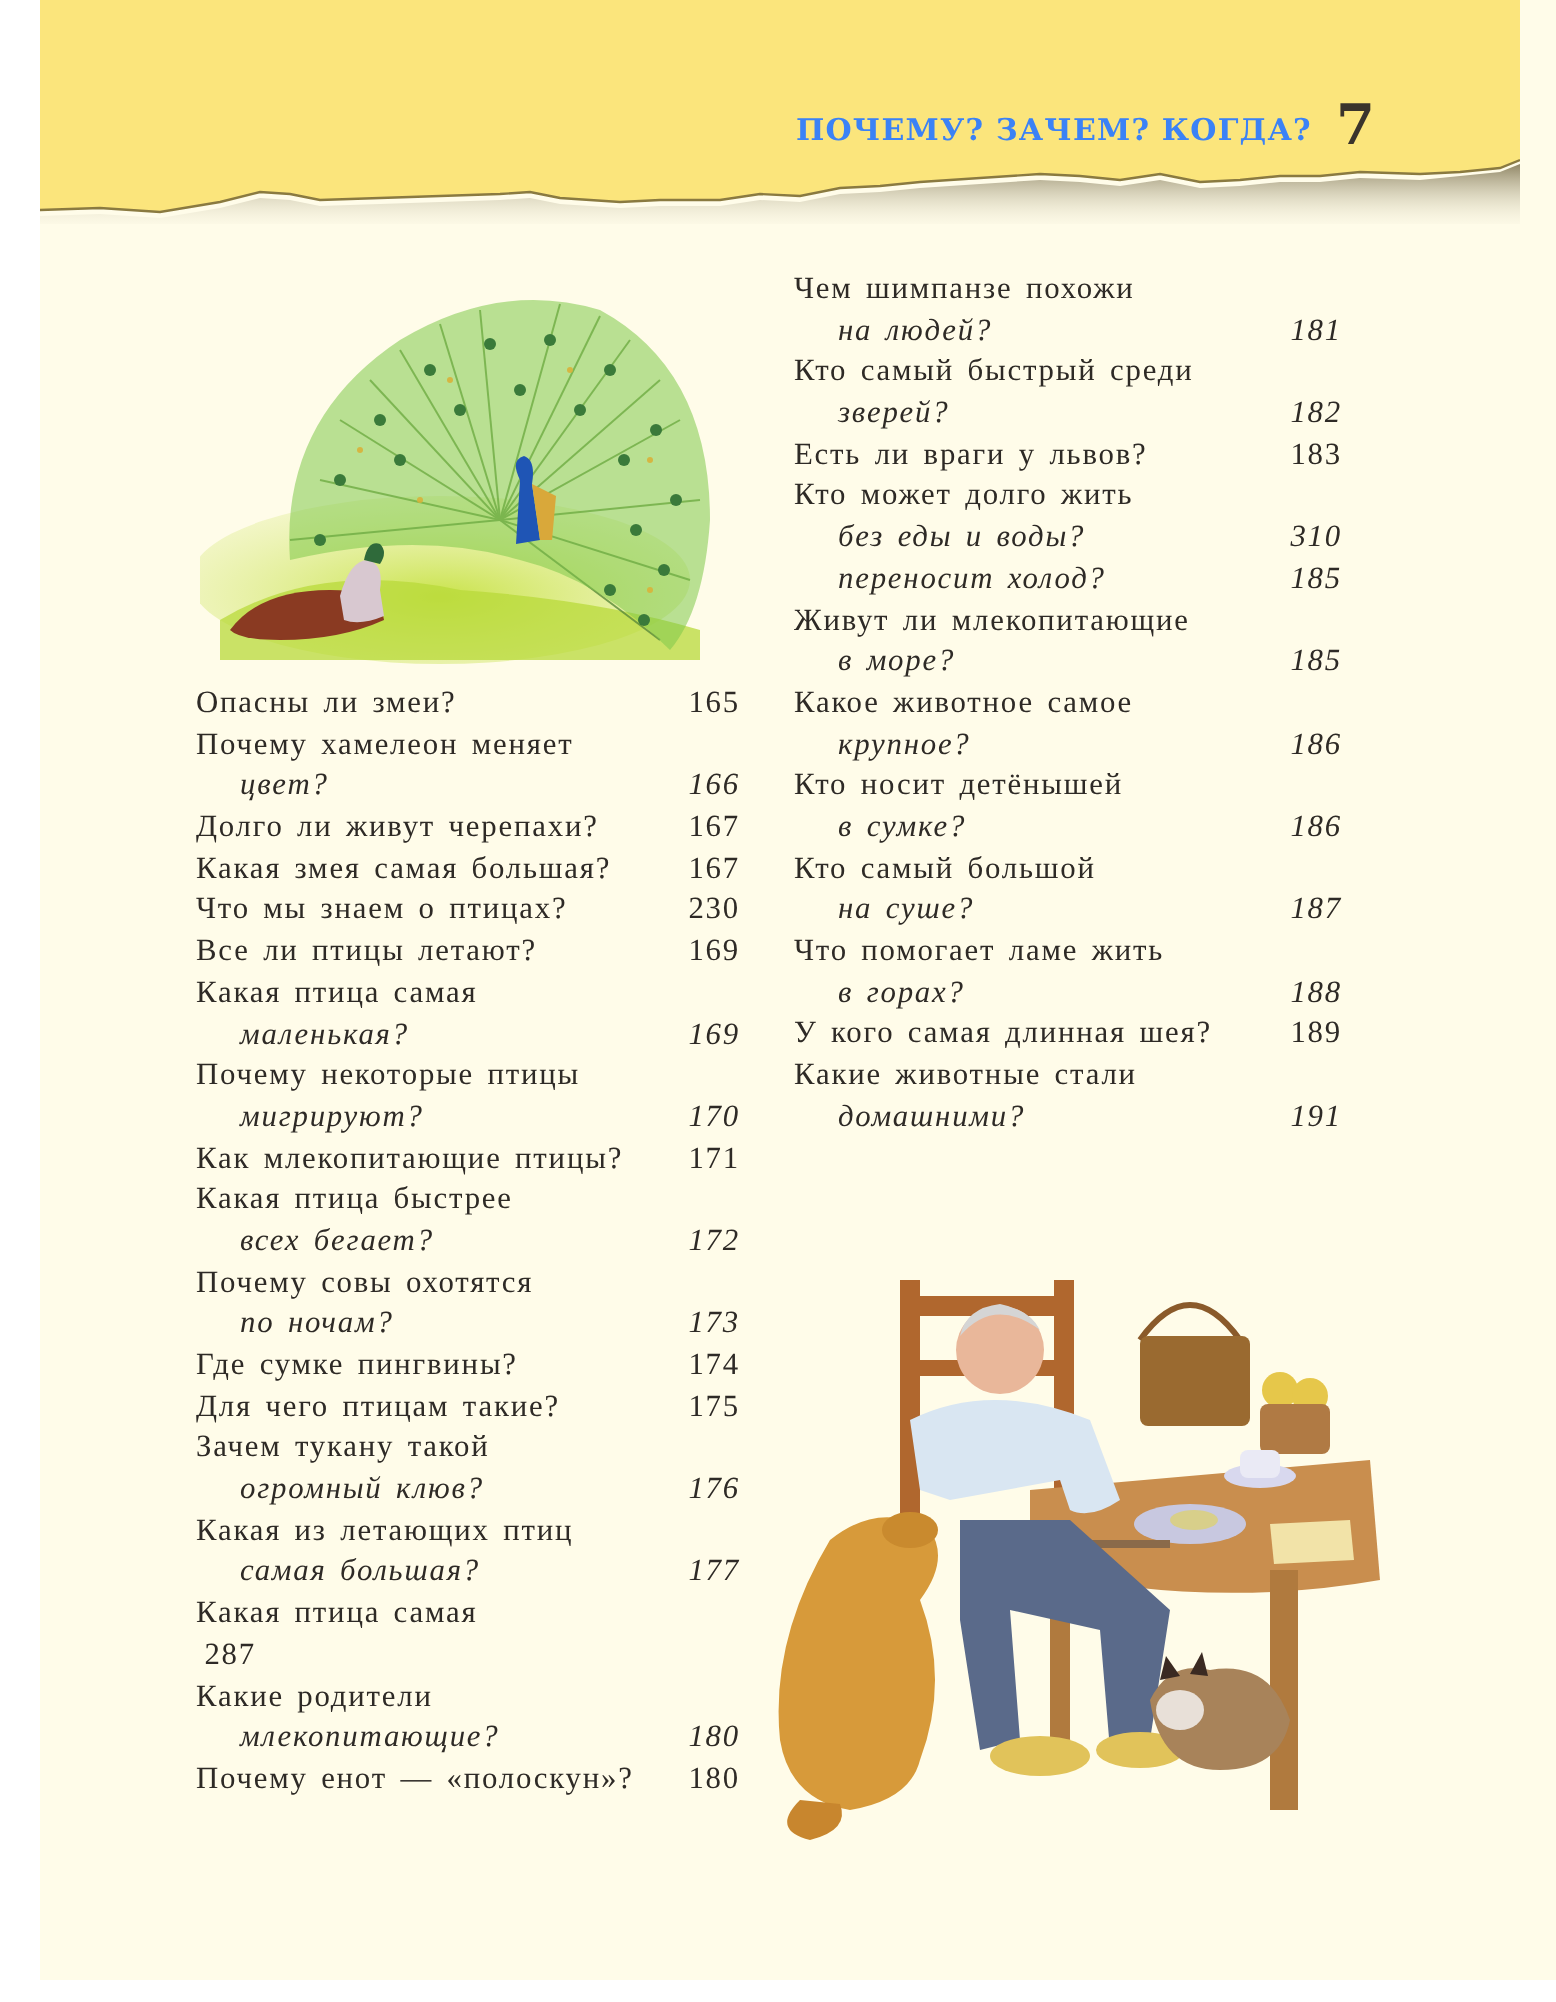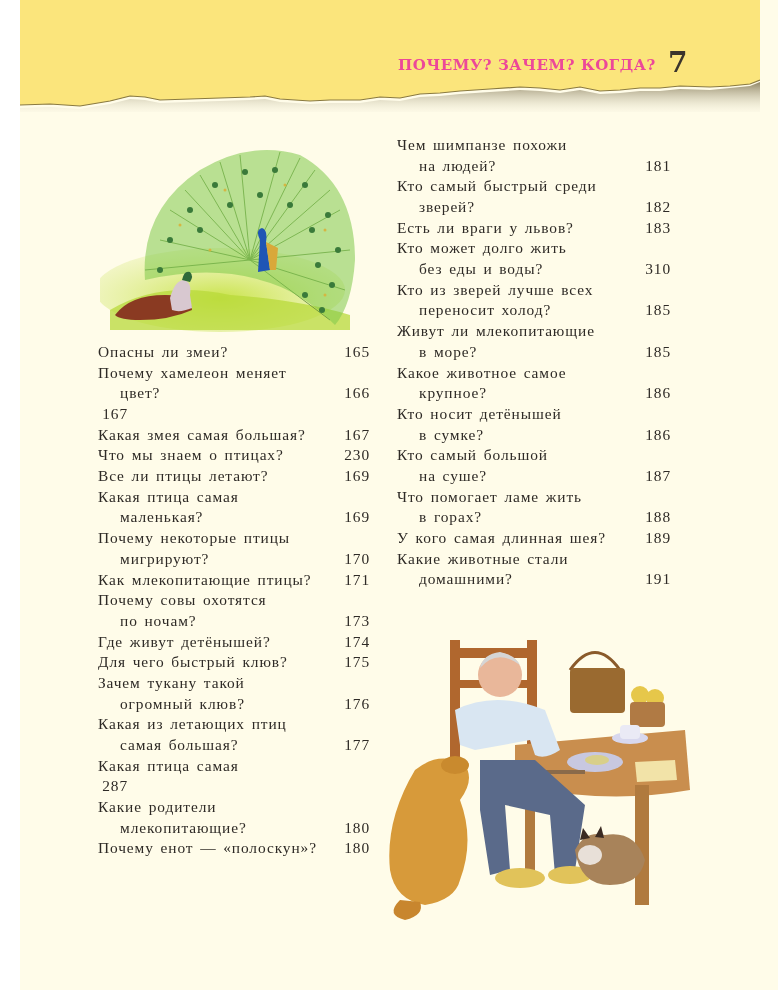--- a/index.html
+++ b/index.html
@@ -12,37 +12,37 @@
       position: absolute; left: 20px; top: 0; width: 758px; height: 990px;
       background: #fffce9;
     }
     .header-band {
       position: absolute; left: 20px; top: 0; width: 740px; height: 112px;
     }
     .header-band svg { position: absolute; left: 0; top: 0; }
     .running-head {
       position: absolute; left: 398px; top: 56px;
       font-family: "DejaVu Serif", serif; font-weight: bold;
-      font-size: 15px; letter-spacing: 0.6px; color: #ec4899;
+      font-size: 15px; letter-spacing: 0.6px; color: #3b82f6;
     }
     .page-number {
       position: absolute; left: 668px; top: 46px;
       font-family: "DejaVu Serif", serif; font-weight: bold;
       font-size: 28px; color: #3a342c;
     }
     .toc-col { position: absolute; width: 278px; }
     .toc-col.left { left: 98px; top: 342px; }
     .toc-col.right { left: 397px; top: 135px; }
     .toc-entry {
       font-family: "Liberation Serif", "DejaVu Serif", serif;
       font-size: 15.4px; color: #2e2a26; letter-spacing: 0.9px;
       word-spacing: 2px;
     }
-    .toc-line { height: 20.7px; line-height: 20.7px; display: flex; justify-content: space-between; white-space: nowrap; align-items: flex-end; }
-    .toc-line.cont { padding-left: 22px; }
+    .toc-line { height: 20.7px; line-height: 20.7px; display: flex; justify-content: space-between; white-space: nowrap; }
+    .toc-line.cont { padding-left: 22px; font-style: italic; }
     .toc-page { min-width: 30px; text-align: right; }
     .left .toc-page { margin-right: 6px; }
     .right .toc-page { margin-right: 4px; }
     .illus { position: absolute; }
     .illus svg { display: block; }
   </style>
 </head>
 <body>
 
 <div class="page"></div>
@@ -139,20 +139,21 @@
       <div class="toc-line">
         <span>Почему хамелеон меняет</span>
       </div>
       <div class="toc-line cont">
         <span>цвет?</span>
         <span class="toc-page">166</span>
       </div>
     </div>
     <div class="toc-entry">
       <div class="toc-line">
+        <span>Долго ли живут черепахи?</span>
         <span class="toc-page">167</span>
       </div>
     </div>
     <div class="toc-entry">
       <div class="toc-line">
         <span>Какая змея самая большая?</span>
         <span class="toc-page">167</span>
       </div>
     </div>
     <div class="toc-entry">
@@ -186,36 +187,45 @@
       </div>
     </div>
     <div class="toc-entry">
       <div class="toc-line">
         <span>Как млекопитающие птицы?</span>
         <span class="toc-page">171</span>
       </div>
     </div>
     <div class="toc-entry">
       <div class="toc-line">
+        <span>Какая птица быстрее</span>
+      </div>
+      <div class="toc-line cont">
+        <span>всех бегает?</span>
+        <span class="toc-page">172</span>
+      </div>
+    </div>
+    <div class="toc-entry">
+      <div class="toc-line">
         <span>Почему совы охотятся</span>
       </div>
       <div class="toc-line cont">
         <span>по ночам?</span>
         <span class="toc-page">173</span>
       </div>
     </div>
     <div class="toc-entry">
       <div class="toc-line">
-        <span>Где живут детёнышей?</span>
+        <span>Где сумке пингвины?</span>
         <span class="toc-page">174</span>
       </div>
     </div>
     <div class="toc-entry">
       <div class="toc-line">
-        <span>Для чего быстрый клюв?</span>
+        <span>Для чего птицам такие?</span>
         <span class="toc-page">175</span>
       </div>
     </div>
     <div class="toc-entry">
       <div class="toc-line">
         <span>Зачем тукану такой</span>
       </div>
       <div class="toc-line cont">
         <span>огромный клюв?</span>
         <span class="toc-page">176</span>
@@ -285,23 +295,20 @@
     <div class="toc-entry">
       <div class="toc-line">
         <span>Кто может долго жить</span>
       </div>
       <div class="toc-line cont">
         <span>без еды и воды?</span>
         <span class="toc-page">310</span>
       </div>
     </div>
     <div class="toc-entry">
-      <div class="toc-line">
-        <span>Кто из зверей лучше всех</span>
-      </div>
       <div class="toc-line cont">
         <span>переносит холод?</span>
         <span class="toc-page">185</span>
       </div>
     </div>
     <div class="toc-entry">
       <div class="toc-line">
         <span>Живут ли млекопитающие</span>
       </div>
       <div class="toc-line cont">

